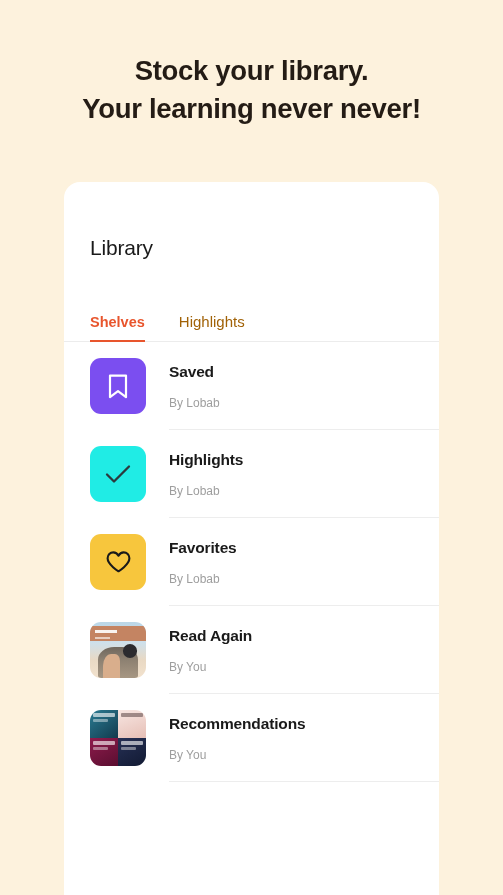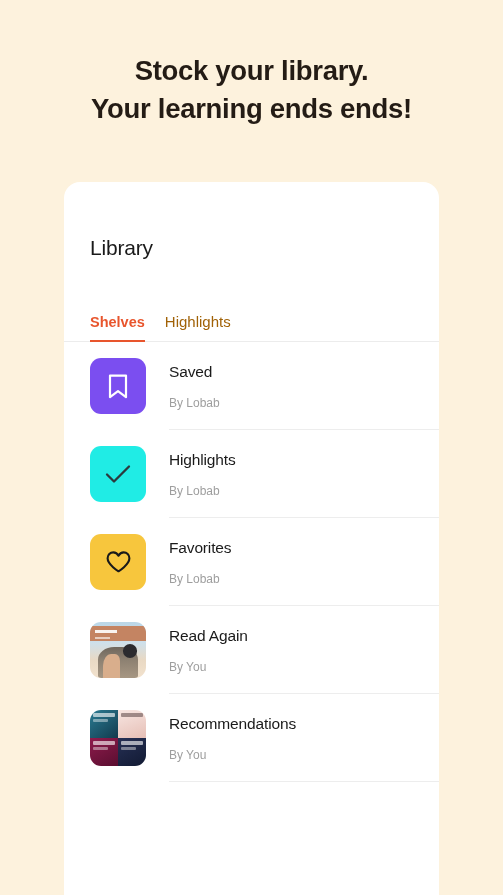--- a/index.html
+++ b/index.html
@@ -45,21 +45,21 @@
     color:#1A1A1A;
   }
 
   
   .tabs {
     position:relative;
     margin-top:36px;
     padding-left:26px;
     display:flex;
     align-items:flex-end;
-    gap:20px;
+    gap:34px;
     height:46px;
   }
   .tabs:after {
     content:"";
     position:absolute;
     left:0; right:0; bottom:0;
     height:1px;
     background:#ECECEC;
   }
   .tab {
@@ -103,21 +103,21 @@
     flex:1 1 auto;
     margin-left:23px;
     padding-top:20px;
     padding-bottom:17px;
     padding-right:21px;
     border-bottom:1px solid #EDEDED;
     min-height:88px;
   }
   .row-title {
     font-size:15.5px;
-    font-weight:400;
+    font-weight:700;
     color:#1A1A1A;
     letter-spacing:-0.15px;
     line-height:1.25;
   }
   .row-sub {
     margin-top:15px;
     font-size:12px;
     color:#9E9E9E;
     font-weight:400;
   }
@@ -162,21 +162,21 @@
     background:#2B2B2F; border-radius:50%;
   }
 </style>
 </head>
 <body>
 
 <div class="page">
 
   <div class="hero">
     <span class="hero-line">Stock your library.</span>
-    <span class="hero-line">Your learning ends ends!</span>
+    <span class="hero-line">Your learning never never!</span>
   </div>
 
   <div class="card">
 
     <h2 class="card-title">Library</h2>
 
     <div class="tabs">
       <div class="tab active">
         <span class="tab-label">Shelves</span>
       </div>

